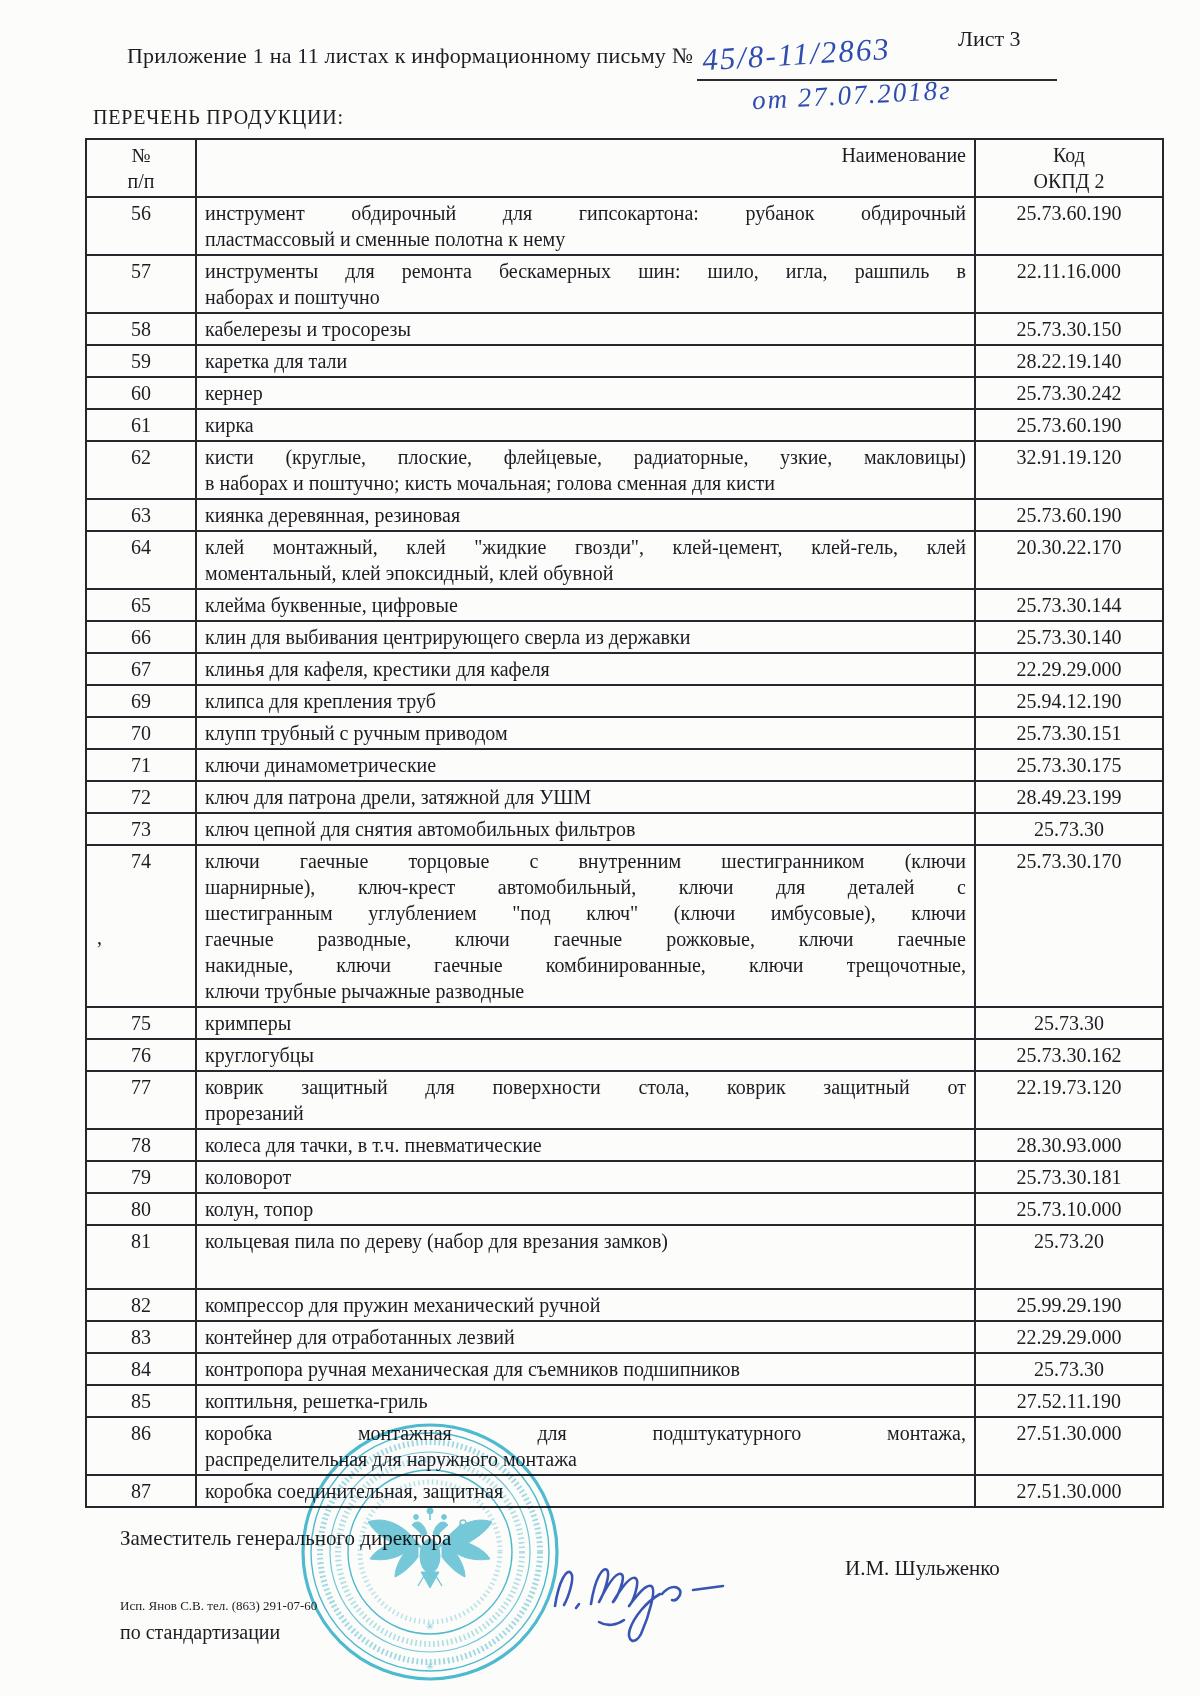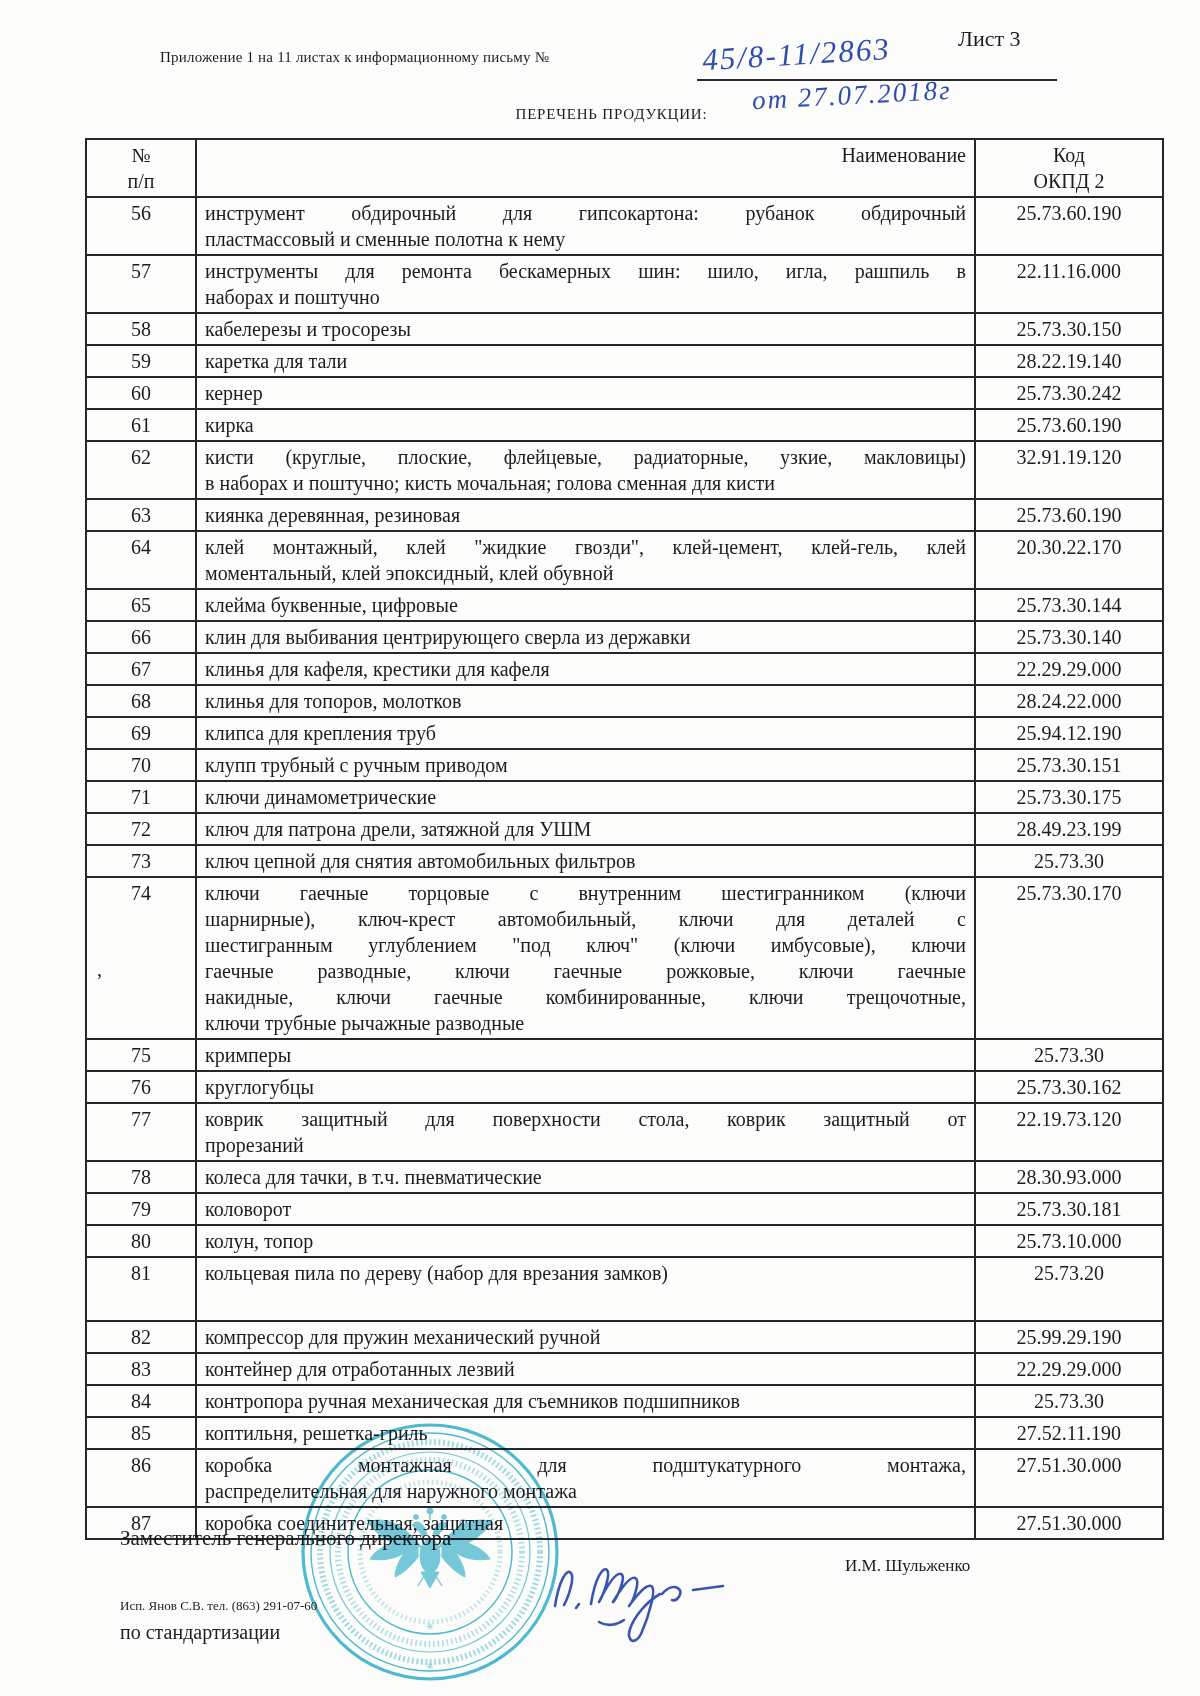--- a/index.html
+++ b/index.html
@@ -7,35 +7,35 @@
     position:relative;
     width:1200px;height:1696px;
     margin:0 auto;
     background:#fcfcfa;
     font-family:"Liberation Serif","DejaVu Serif",serif;
     color:#1c1c22;
     overflow:hidden;
   }
   
   .sheet-label{position:absolute;top:26px;left:958px;font-size:22px;}
-  .appendix-line{position:absolute;top:49px;left:127px;font-size:15px;letter-spacing:.2px;margin-left:33px;}
+  .appendix-line{position:absolute;top:43px;left:127px;font-size:22px;letter-spacing:.2px;}
   .hw-number{
     position:absolute;top:32px;left:702px;width:340px;
     font-size:31px;font-style:italic;color:#2f4cb0;
     transform:rotate(-3.5deg);letter-spacing:2px;white-space:nowrap;
   }
   .number-underline{position:absolute;top:79px;left:697px;width:360px;border-bottom:2px solid #2a2a30;}
   .hw-date{
     position:absolute;top:80px;left:752px;
     font-size:27px;font-style:italic;color:#2f4cb0;
     transform:rotate(-3deg);letter-spacing:2px;white-space:nowrap;
   }
   .doc-title{
-    position:absolute;top:106px;left:100px;width:1023px;
-    text-align:center;font-size:15px;letter-spacing:.8px;
+    position:absolute;top:106px;left:93px;width:1023px;
+    text-align:left;font-size:20px;letter-spacing:.8px;
   }
   
   table.products{
     position:absolute;top:138px;left:85px;width:1023px;
     border-collapse:collapse;table-layout:fixed;
   }
   table.products th,table.products td{
     border:2px solid #26262c;
     font-size:20px;line-height:26px;
     vertical-align:top;
@@ -46,21 +46,21 @@
   th.c-code,td.c-code{width:170px;text-align:center;}
   thead th{font-weight:normal;text-align:right;vertical-align:middle;height:52px;font-size:21px;}
   td.c-name{padding-left:12px;padding-right:10px;}
   .jline{display:flex;justify-content:space-between;}
   tr.tall td{height:58px;}
   td.c-num{position:relative;}
   .stray-mark{position:absolute;left:10px;top:78px;font-size:20px;}
   
   .position-line1{position:absolute;top:1526px;left:120px;font-size:21px;}
   .position-line2{position:absolute;top:1621px;left:120px;font-size:20px;}
-  .signer-name{position:absolute;top:1556px;left:845px;font-size:17px;}
+  .signer-name{position:absolute;top:1556px;left:845px;font-size:21px;}
   .executor-line{position:absolute;top:1598px;left:120px;font-size:13px;}
   
   .stamp{position:absolute;top:1418px;left:296px;width:268px;height:268px;mix-blend-mode:multiply;opacity:.92;}
   .signature{position:absolute;top:1532px;left:543px;width:215px;height:120px;mix-blend-mode:multiply;}
 </style>
 </head>
 <body>
 
 <div class="page">
 
@@ -229,29 +229,20 @@
           <td class="c-num">
             <div>67</div>
           </td>
           <td class="c-name">
             <div>клинья для кафеля, крестики для кафеля</div>
           </td>
           <td class="c-code">22.29.29.000</td>
         </tr>
         <tr>
           <td class="c-num">
-            <div>68</div>
-          </td>
-          <td class="c-name">
-            <div>клинья для топоров, молотков</div>
-          </td>
-          <td class="c-code">28.24.22.000</td>
-        </tr>
-        <tr>
-          <td class="c-num">
             <div>69</div>
           </td>
           <td class="c-name">
             <div>клипса для крепления труб</div>
           </td>
           <td class="c-code">25.94.12.190</td>
         </tr>
         <tr>
           <td class="c-num">
             <div>70</div>

